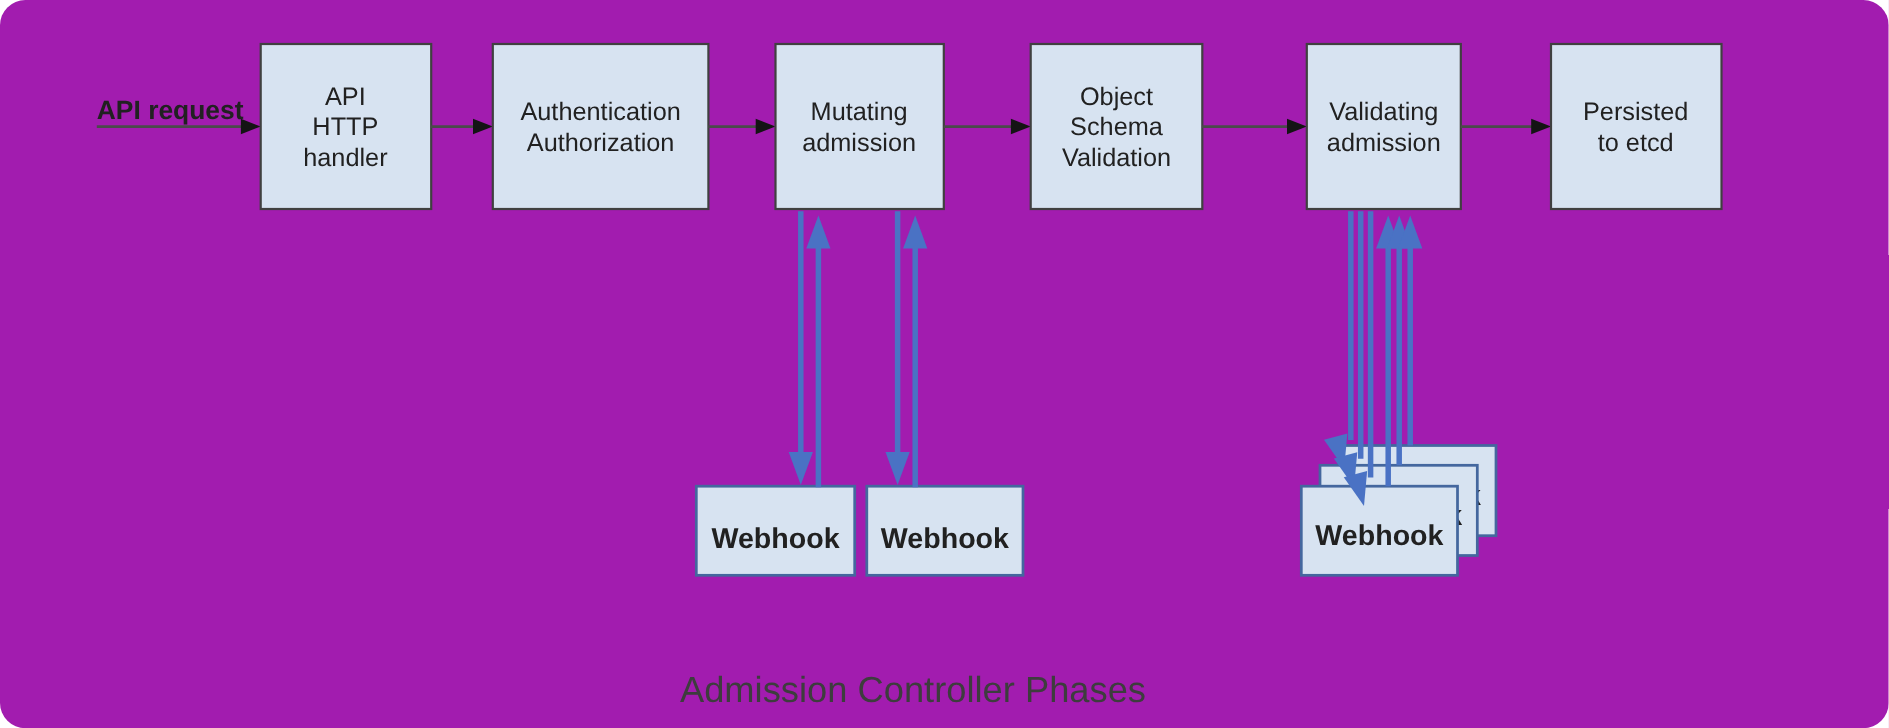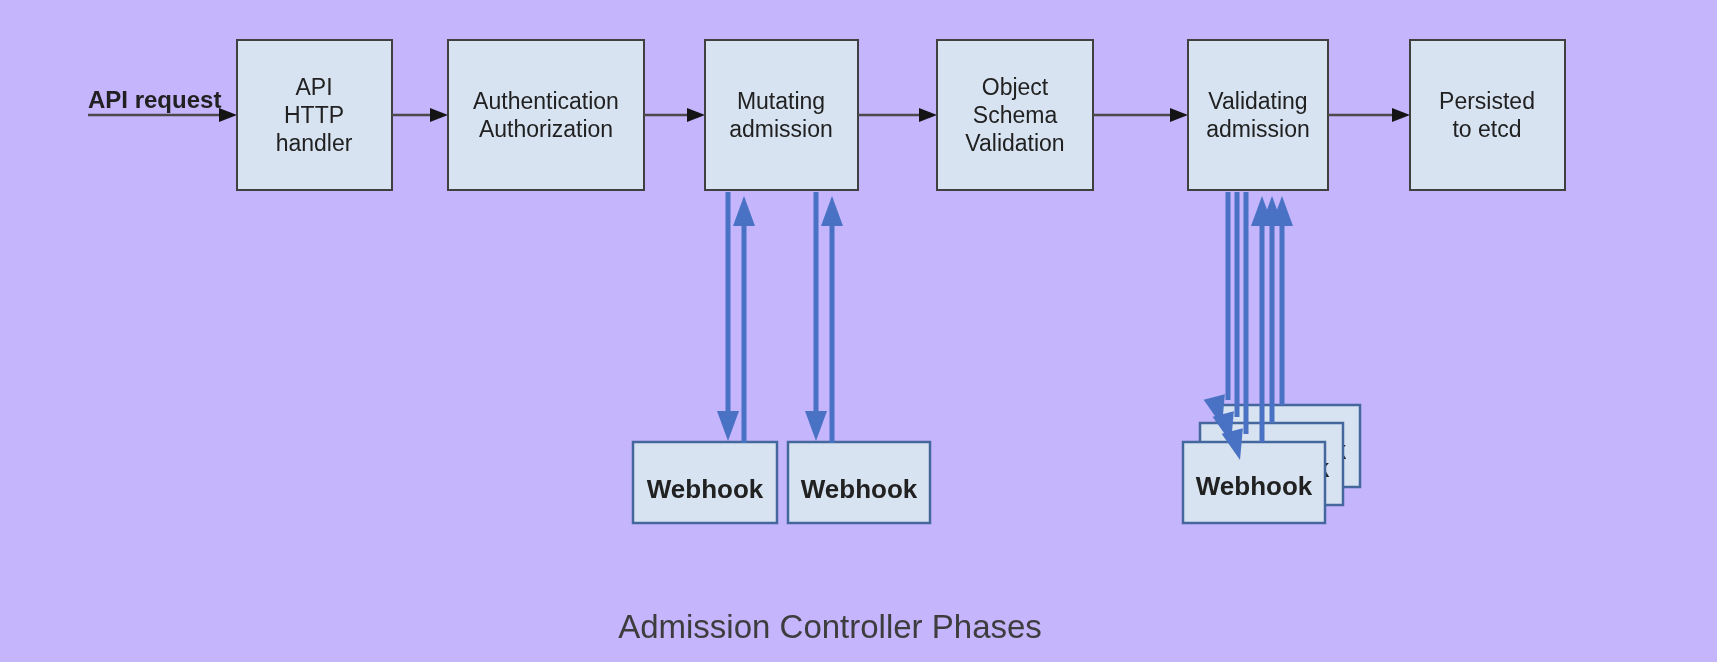--- a/index.html
+++ b/index.html
@@ -1,17 +1,17 @@
 <!DOCTYPE html>
 <html style="--box-fill: #d7e3f1; --box-border: #404040; --webhook-border: #44679e; --blue: #4a72c4; --arrow-line: #4a4a4a; --arrow-head: #141414; --text: #212121; --caption: #3d3d3d;"><head>
 <meta charset="utf-8">
 <style>
   html,body{margin:0;padding:0;background:#ffffff;}
-  .stage{position:relative;width:1717px;height:662px;background:#c4b5fd;overflow:hidden;
-         font-family:"Liberation Sans",sans-serif;}
+  .stage{position:relative;width:1717px;height:662px;background:#a21caf;overflow:hidden;
+         font-family:"Liberation Sans",sans-serif;border-radius:23px;}
   svg{display:block;}
   .box{fill:var(--box-fill);stroke:var(--box-border);stroke-width:2;}
   .whbox{fill:var(--box-fill);stroke:var(--webhook-border);stroke-width:2.5;}
   .blue-line{stroke:var(--blue);stroke-width:5;fill:none;}
   .blue-head{fill:var(--blue);stroke:none;}
   .black-line{stroke:var(--arrow-line);stroke-width:2.5;fill:none;}
   .black-head{fill:var(--arrow-head);stroke:none;}
   .box-label{font-family:"Liberation Sans",sans-serif;font-size:23px;fill:var(--text);
              text-anchor:middle;}
   .wh-label{font-family:"Liberation Sans",sans-serif;font-size:26px;font-weight:bold;

